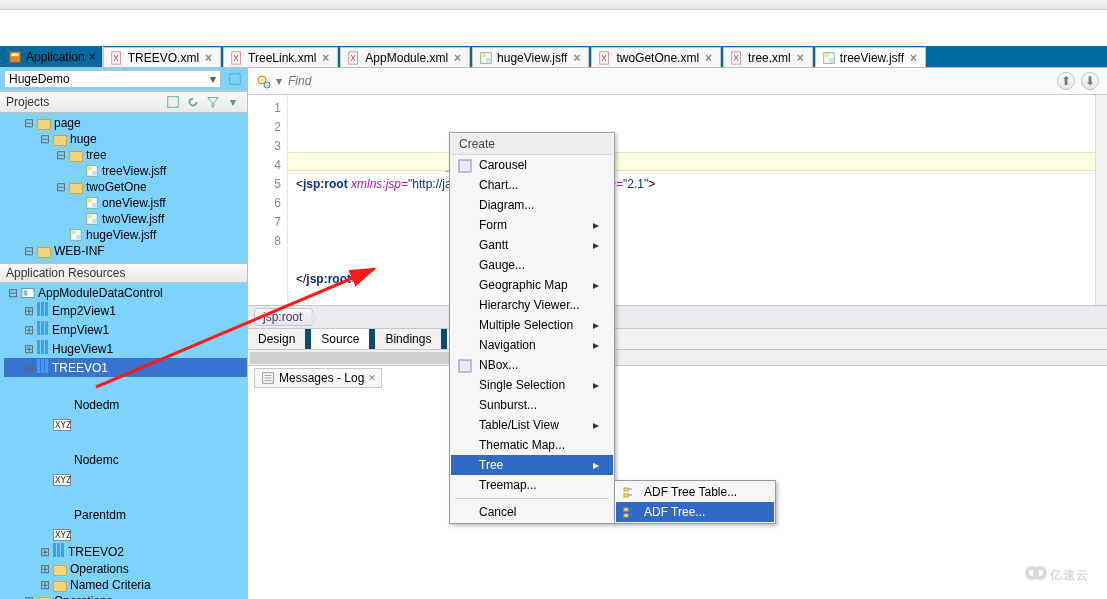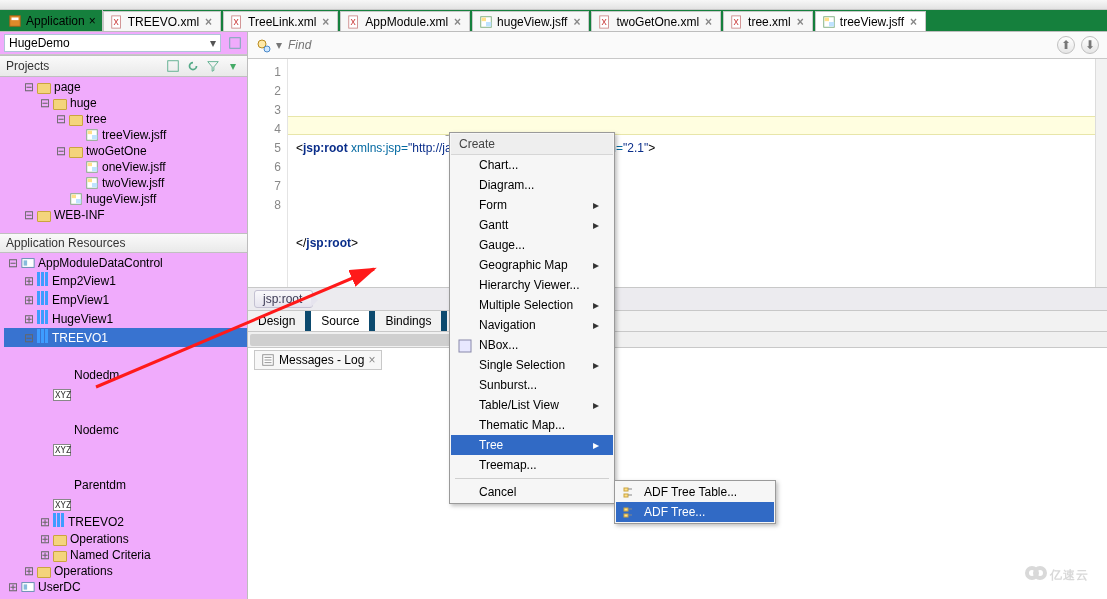--- a/index.html
+++ b/index.html
@@ -4,32 +4,32 @@
 <style>
   * { box-sizing: border-box; margin: 0; padding: 0; font-family: "Segoe UI", Tahoma, sans-serif; font-size: 12px; }
   body { background: #fff; width: 1107px; height: 599px; overflow: hidden; position: relative; }
 
   .outer { display: flex; flex-direction: column; width: 100%; height: 100%; }
 
   
   .topbar { height: 10px; background: linear-gradient(#f7f7f7,#e3e3e3); border-bottom:1px solid #c8c8c8; }
 
   
-  .tabstrip { display: flex; align-items: flex-start; height: 22px; background: #15803d; border-bottom:1px solid #bdbdbd; padding-left: 2px; }
+  .tabstrip { display: flex; align-items: flex-start; height: 22px; background: #0369a1; border-bottom:1px solid #bdbdbd; padding-left: 2px; margin-top: 36px; }
   .tabstrip .left { display:flex; align-items:center; gap:4px; padding:0 6px; border-right:1px solid #c8c8c8; height:100%; }
   .tabstrip .tabs { display:flex; align-items:flex-end; height:100%; overflow:hidden; }
   .tab { display:flex; align-items:center; gap:4px; padding:2px 6px; border:1px solid #c8c8c8; border-bottom:none; background:#f7f7f7; margin-right:2px; height:20px; white-space:nowrap; }
   .tab.active { background:#fff; }
   .tab .close { color:#888; font-weight:bold; padding:0 2px; }
   .ico { width:14px; height:14px; display:inline-block; }
 
   .mainrow { display:flex; flex:1; min-height:0; }
 
   
-  .leftcol { width:248px; display:flex; flex-direction:column; border-right:1px solid #bdbdbd; background:#f0abfc;}
+  .leftcol { width:248px; display:flex; flex-direction:column; border-right:1px solid #bdbdbd; background:#7dd3fc;}
   .panel-hdr { display:flex; align-items:center; justify-content:space-between; padding:2px 6px; background:linear-gradient(#fafafa,#e9e9e9); border-bottom:1px solid #c0c0c0; border-top:1px solid #c0c0c0; color:#333;}
   .panel-hdr .tools { display:flex; gap:4px; }
   .toolbtn { width:16px; height:16px; border:1px solid transparent; display:flex; align-items:center; justify-content:center; color:#4a6; }
   
   .app-select { display:flex; align-items:center; padding:2px 4px; gap:6px; border-bottom:1px solid #c8c8c8;}
   .combo { flex:1; display:flex; align-items:center; justify-content:space-between; border:1px solid #b0c4d8; padding:1px 4px; background:#fff; }
   .combo .chev { color:#555; }
 
   .tree { padding:2px 0 4px 4px; overflow:auto; }
   .tree-row { display:flex; align-items:center; gap:3px; padding:1px 2px; white-space:nowrap; }
@@ -49,21 +49,21 @@
   .editorcol { flex:1; display:flex; flex-direction:column; min-width:0; }
   .findbar { display:flex; align-items:center; gap:6px; padding:4px 8px; border-bottom:1px solid #c8c8c8; background:#fafafa; }
   .findbar input { flex:0 0 200px; border:none; background:transparent; color:#999; font-style:italic; outline:none; }
   .navbtn { width:18px; height:18px; border:1px solid #c0c0c0; border-radius:9px; background:linear-gradient(#fff,#e6e6e6); display:flex; align-items:center; justify-content:center; color:#777;}
 
   .codewrap { flex:1; display:flex; position:relative; background:#fff; overflow:hidden; }
   .gutter { width:40px; background:#fff; border-right:1px solid #e4e4e4; text-align:right; color:#888; padding:4px 6px 0 0; line-height:19px; font-family: Consolas, monospace; }
   .code { flex:1; padding:4px 8px 0 8px; font-family: Consolas, monospace; line-height:19px; position:relative; white-space:pre; }
   .hlrow { position:absolute; left:0; right:0; height:19px; background:#fffee0; border-top:1px solid #e8e6a9; border-bottom:1px solid #e8e6a9; }
   .kw { color:#0a2e8a; font-weight:bold; }
-  .attr { color:#0369a1; }
+  .attr { color:#a21caf;font-style:italic; }
   .str { color:#0a2e8a; }
   .pi { color:#8a8a8a; }
   .minimap { width:12px; background:#f2f2f2; border-left:1px solid #dcdcdc; }
 
   .breadcrumb { display:flex; align-items:center; padding:2px 6px; border-top:1px solid #c8c8c8; background:#ecebef; }
   .crumb { background:linear-gradient(#f9f8fb,#e6e4ee); border:1px solid #c4c1d2; border-radius:3px; padding:1px 10px 1px 8px; color:#3d3a55; position:relative;}
   .crumb:after { content:""; position:absolute; right:-6px; top:2px; width:0; height:0; border-top:7px solid transparent; border-bottom:7px solid transparent; border-left:7px solid #e6e4ee;}
 
   .viewtabs { display:flex; border-top:1px solid #c8c8c8; background:#f2f2f2;}
   .vtab { padding:3px 10px; border-right:6px solid #0c4a6e; }
@@ -438,20 +438,27 @@
       </div>
       <div style="flex:1; background:#fff;"></div>
     </div>
   </div>
 </div>
 
 <div class="ctxmenu main">
   <div class="ctx-title">Create</div>
   <div id="ctx-main-items">
       <div class="ctx-item">
+        <span class="micon"><svg viewBox="0 0 16 16" width="16" height="16">
+            <rect x="2" y="2" width="12" height="12" fill="#e8e8ff" stroke="#88a"></rect>
+          </svg></span>
+        <span>Carousel</span>
+        <span></span>
+      </div>
+      <div class="ctx-item">
         <span>Chart...</span>
         <span></span>
       </div>
       <div class="ctx-item">
         <span>Diagram...</span>
         <span></span>
       </div>
       <div class="ctx-item">
         <span>Form</span>
         <span class="arrow">▸</span>

